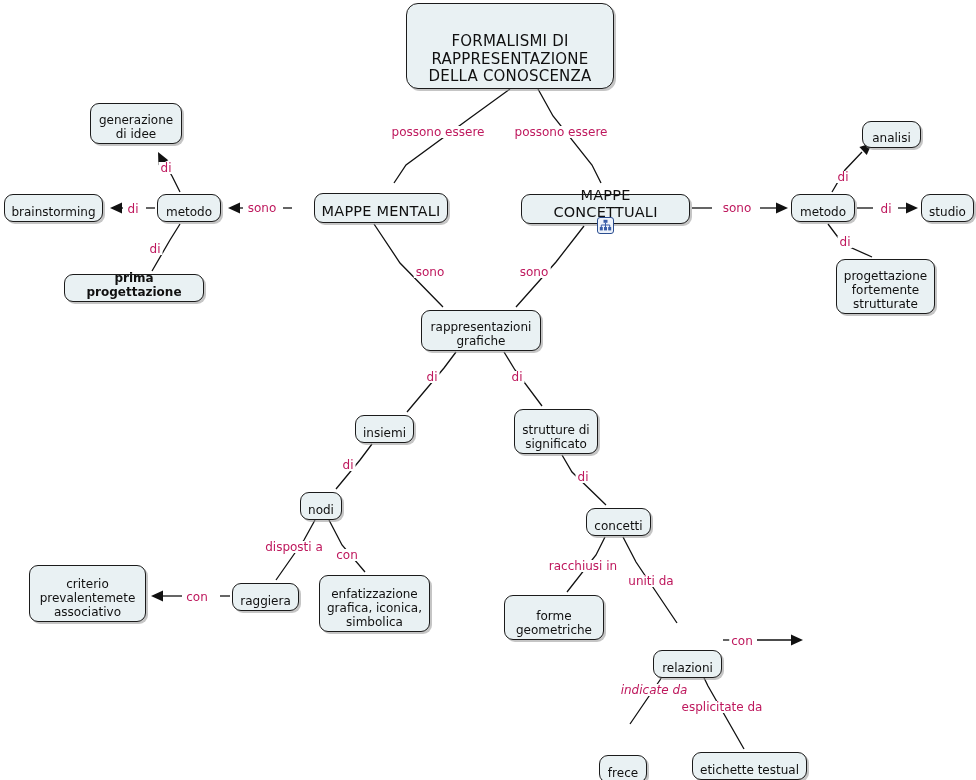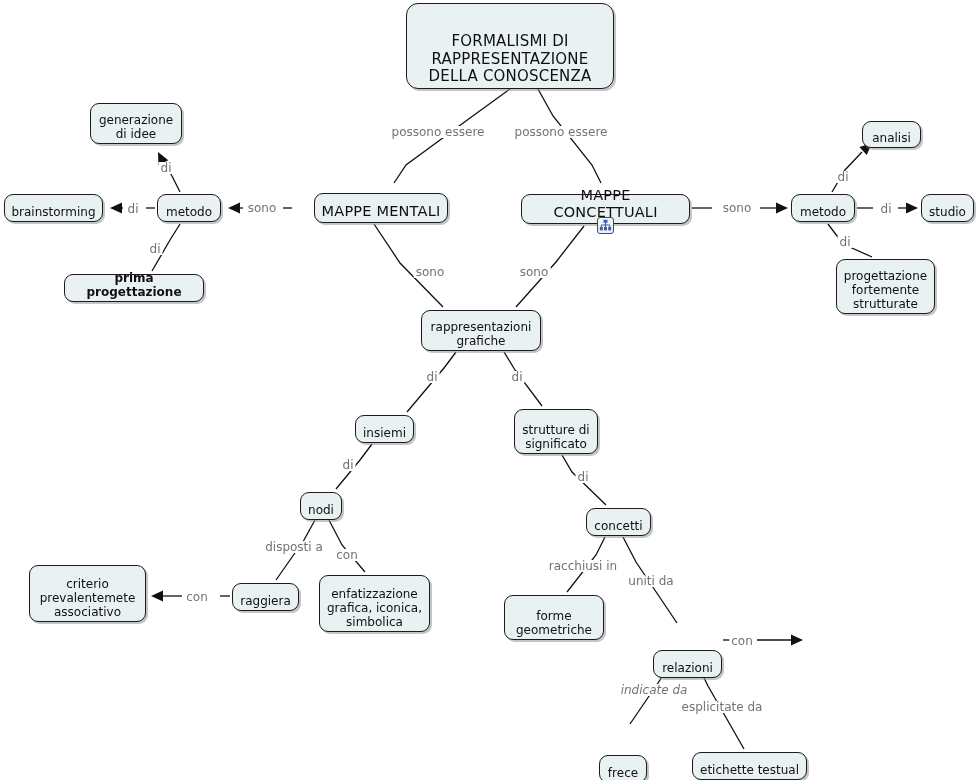--- a/index.html
+++ b/index.html
@@ -49,21 +49,21 @@
   .node.big {
     font-size: 14.5px;
     letter-spacing: 0.2px;
   }
   .node.norm {
     font-size: 12px;
   }
   .edge-label {
     position: absolute;
     font-size: 12px;
-    color: #737373;
+    color: #be185d;
     background: #ffffff;
     padding: 0 2px;
     white-space: nowrap;
     transform: translate(-50%, -50%);
     line-height: 1;
   }
   .node-badge {
     position: absolute;
     width: 17px;
     height: 17px;

